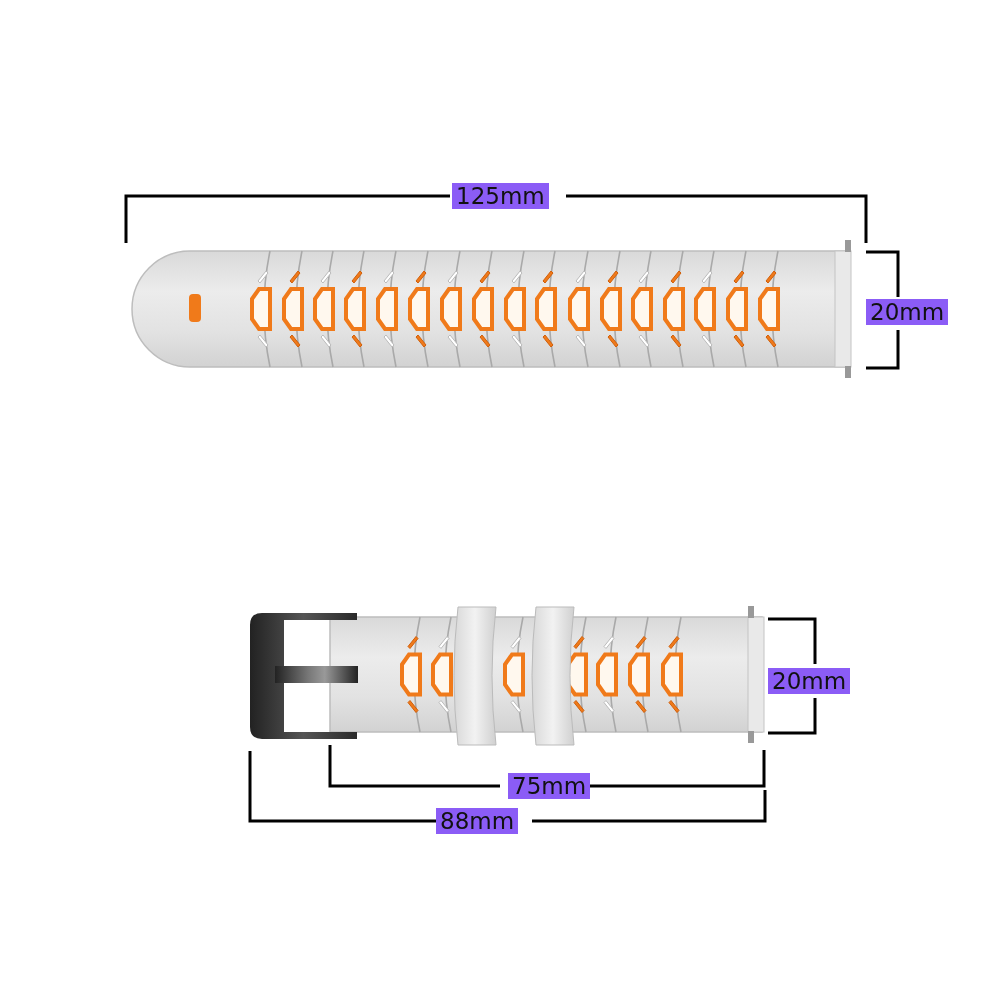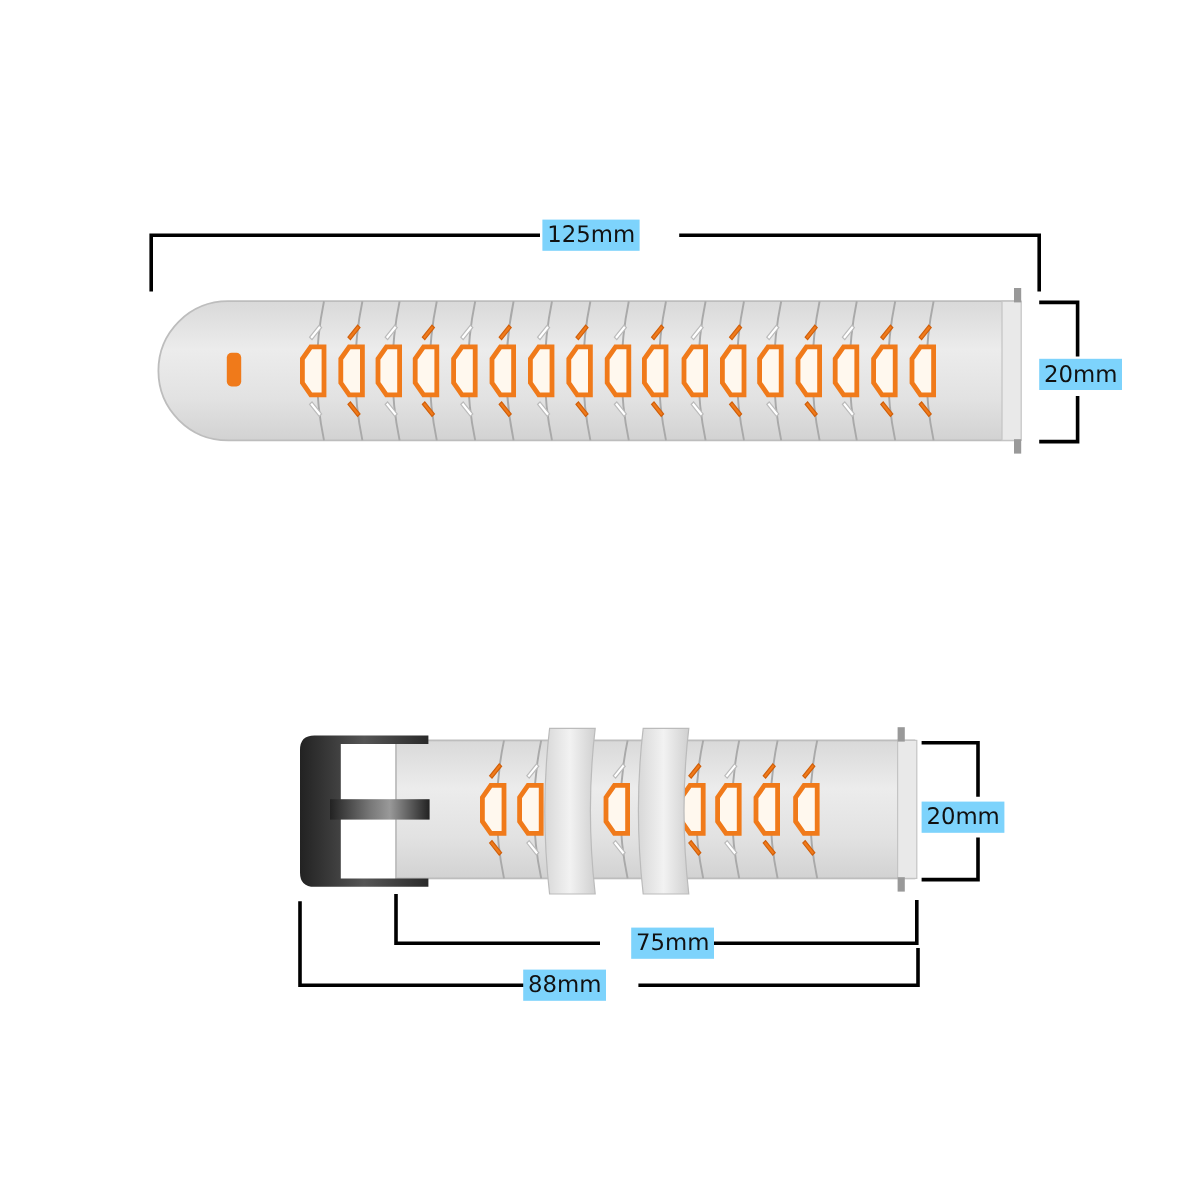--- a/index.html
+++ b/index.html
@@ -1,17 +1,17 @@
 <!DOCTYPE html>
 <html><head>
 <meta charset="utf-8">
 <style>
   html,body{margin:0;padding:0;background:#ffffff;}
   #canvas{position:relative;width:1000px;height:1000px;background:#fff;overflow:hidden;font-family:"DejaVu Sans","Liberation Sans",sans-serif;}
-  .dim-label{position:absolute;font-size:19px;color:#111;background:#7dd3fc;padding:0 4px;line-height:26px;white-space:nowrap;}
+  .dim-label{position:absolute;font-size:23px;color:#111;background:#8b5cf6;padding:0 4px;line-height:26px;white-space:nowrap;}
   svg{position:absolute;left:0;top:0;}
 </style>
 </head>
 <body>
 
 <div id="canvas">
   <svg id="art" width="1000" height="1000" viewBox="0 0 1000 1000">
     <defs>
       <linearGradient id="strapGrad" x1="0" y1="0" x2="0" y2="1">
         <stop offset="0" stop-color="#d9d9d9"></stop>
@@ -175,15 +175,15 @@
       <polyline points="586,786 764,786 764,750"></polyline>
 
       <polyline points="250,751 250,821 445,821"></polyline>
       <polyline points="532,821 765,821 765,790"></polyline>
     </g>
   </svg>
 
   <div class="dim-label" style="left:452px;top:183px;">125mm</div>
   <div class="dim-label" style="left:866px;top:299px;">20mm</div>
   <div class="dim-label" style="left:768px;top:668px;">20mm</div>
-  <div class="dim-label" style="left:526px;top:773px;">75mm</div>
+  <div class="dim-label" style="left:508px;top:773px;">75mm</div>
   <div class="dim-label" style="left:436px;top:808px;">88mm</div>
 </div>
 
 </body></html>

